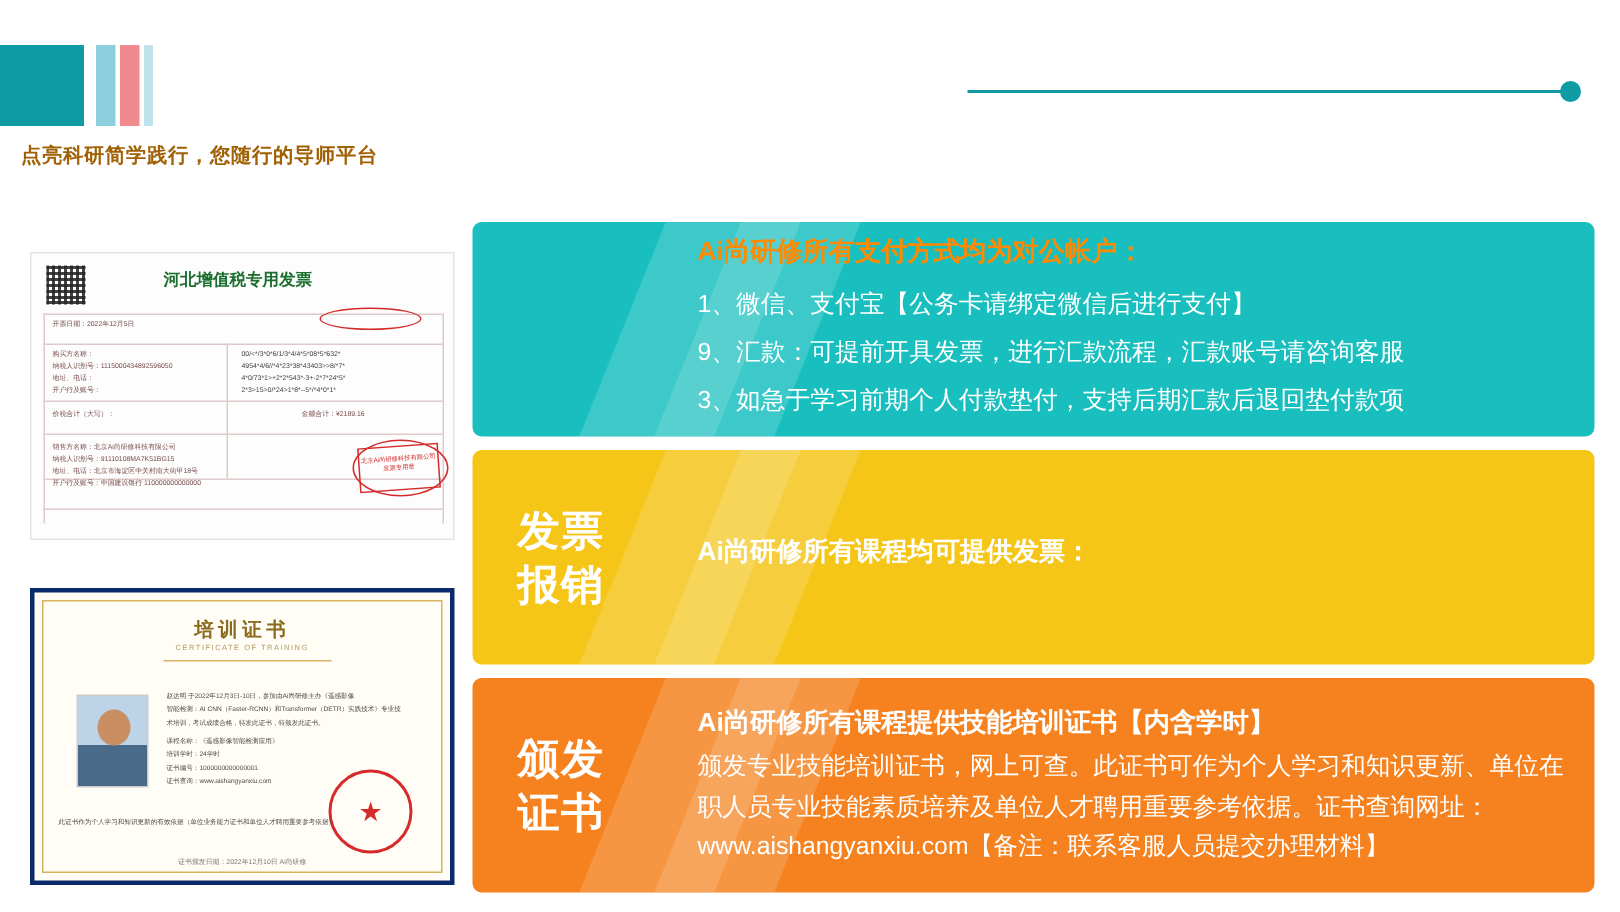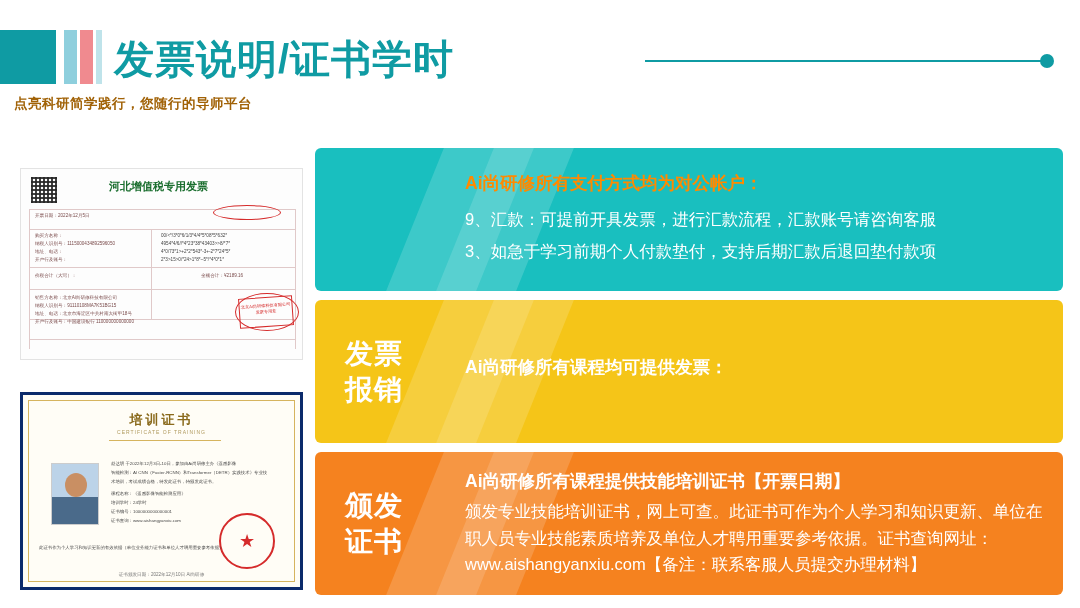--- a/index.html
+++ b/index.html
@@ -301,21 +301,20 @@
   }
 </style>
 </head>
 <body>
 
 <div class="header">
   <div class="hdr-block"></div>
   <div class="hdr-bar1"></div>
   <div class="hdr-bar2"></div>
   <div class="hdr-bar3"></div>
-  <div class="hdr-title">发票说明/证书学时</div>
   <div class="hdr-sub">点亮科研简学践行，您随行的导师平台</div>
   <div class="hdr-line"></div>
   <div class="hdr-dot"></div>
 </div>
 
 <div class="invoice-img">
   <div class="inv-qr"></div>
   <div class="inv-title">河北增值税专用发票</div>
 
   <div class="inv-line" style="left:8px; top:40px; width:266px;"></div>
@@ -366,20 +365,21 @@
   <div class="cert-txt" style="left:16px; top:150px;">此证书作为个人学习和知识更新的有效依据（单位业务能力证书和单位人才聘用重要参考依据）</div>
   <div class="cert-foot">证书颁发日期：2022年12月10日                          Ai尚研修</div>
 </div>
 
 <div class="panel" id="panel1">
   <div class="wedge"></div>
   <div class="wedge2"></div>
   <div class="body">
     <h3>Ai尚研修所有支付方式均为对公帐户：</h3>
     <ul>
+      <li>1、微信、支付宝【公务卡请绑定微信后进行支付】</li>
       <li>9、汇款：可提前开具发票，进行汇款流程，汇款账号请咨询客服</li>
       <li>3、如急于学习前期个人付款垫付，支持后期汇款后退回垫付款项</li>
     </ul>
   </div>
 </div>
 
 <div class="panel" id="panel2">
   <div class="wedge"></div>
   <div class="wedge2"></div>
   <div class="tab">
@@ -392,16 +392,16 @@
 </div>
 
 <div class="panel" id="panel3">
   <div class="wedge"></div>
   <div class="wedge2"></div>
   <div class="tab">
     <span>颁发</span>
     <span>证书</span>
   </div>
   <div class="body">
-    <h3>Ai尚研修所有课程提供技能培训证书【开票日期】</h3>
+    <h3>Ai尚研修所有课程提供技能培训证书【内含学时】</h3>
     <p>颁发专业技能培训证书，网上可查。此证书可作为个人学习和知识更新、单位在职人员专业技能素质培养及单位人才聘用重要参考依据。证书查询网址：www.aishangyanxiu.com【备注：联系客服人员提交办理材料】</p>
   </div>
 </div>
 
 </body></html>

